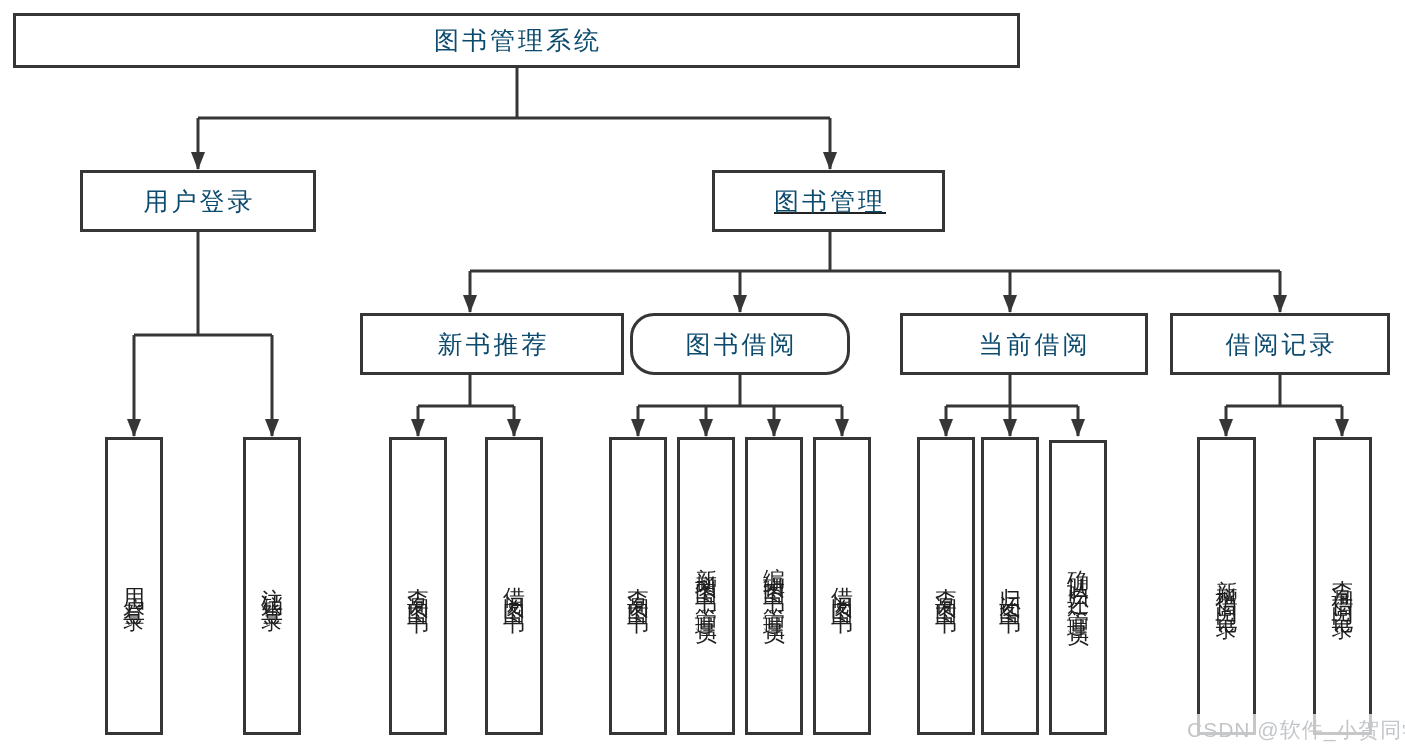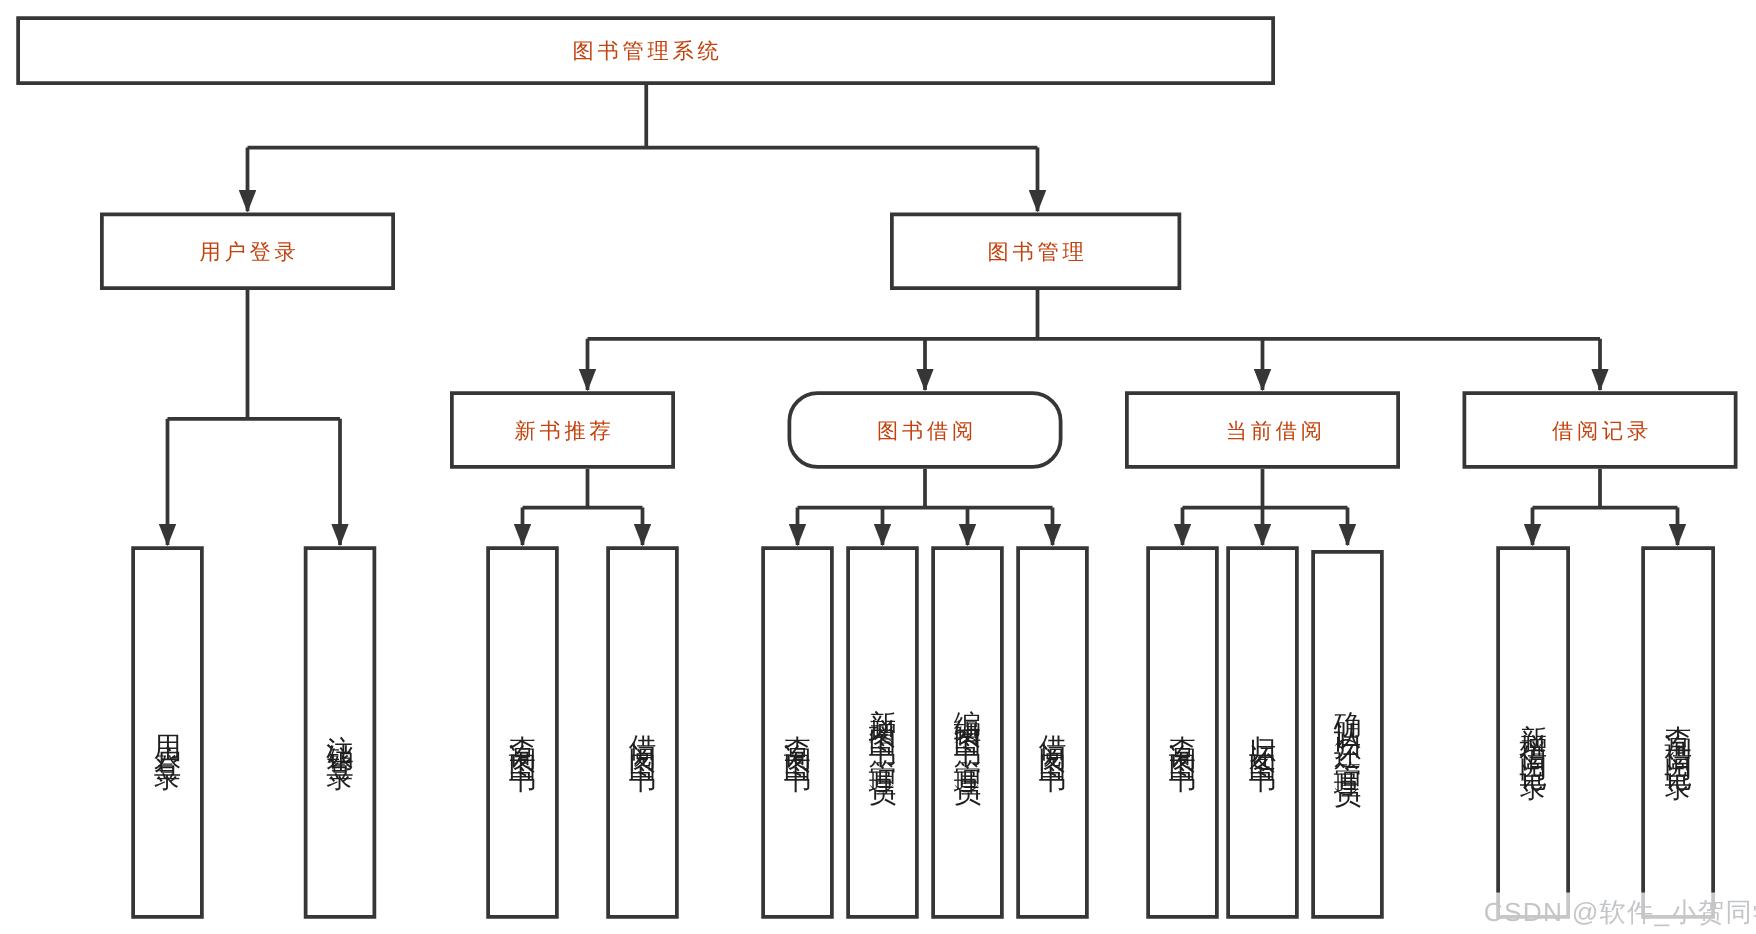--- a/index.html
+++ b/index.html
@@ -22,24 +22,24 @@
     position: absolute;
     box-sizing: border-box;
     background: #ffffff;
     border: 3px solid #363636;
     display: flex;
     align-items: center;
     justify-content: center;
     z-index: 2;
   }
   .hbox .label {
-    font-size: 17px;
+    font-size: 25px;
     letter-spacing: 3px;
     text-indent: 3px;
-    color: #c2410c;
+    color: #0c4a6e;
     white-space: nowrap;
   }
   .vbox { border-width: 3px; }
   .vbox .label {
     writing-mode: vertical-rl;
     text-orientation: mixed;
     font-size: 22px;
     letter-spacing: 8px;
     color: #1f1f1f;
     line-height: 1;
@@ -113,31 +113,31 @@
     </g>
   </svg>
 
   <div class="node hbox" style="left:13px; top:13px; width:1007px; height:55px;">
     <span class="label">图书管理系统</span>
   </div>
 
   <div class="node hbox" style="left:80px; top:170px; width:236px; height:62px;">
     <span class="label">用户登录</span>
   </div>
-  <div class="node hbox" style="left:712px; top:170px; width:233px; height:62px;">
+  <div class="node hbox" style="left:712px; top:170px; width:233px; height:62px;text-decoration:underline;">
     <span class="label">图书管理</span>
   </div>
 
-  <div class="node hbox" style="left:360px; top:313px; width:180px; height:62px;">
+  <div class="node hbox" style="left:360px; top:313px; width:264px; height:62px;">
     <span class="label">新书推荐</span>
   </div>
   <div class="node hbox" style="left:630px; top:313px; width:220px; height:62px;border-radius:24px;">
     <span class="label">图书借阅</span>
   </div>
-  <div class="node hbox" style="left:900px; top:313px; width:220px; height:62px;padding-left:18px;">
+  <div class="node hbox" style="left:900px; top:313px; width:248px; height:62px;padding-left:18px;">
     <span class="label">当前借阅</span>
   </div>
   <div class="node hbox" style="left:1170px; top:313px; width:220px; height:62px;">
     <span class="label">借阅记录</span>
   </div>
 
   <div class="node vbox" style="left:105px; top:437px; width:58px; height:298px;">
     <span class="label">用户登录</span>
   </div>
   <div class="node vbox" style="left:243px; top:437px; width:58px; height:298px;">

